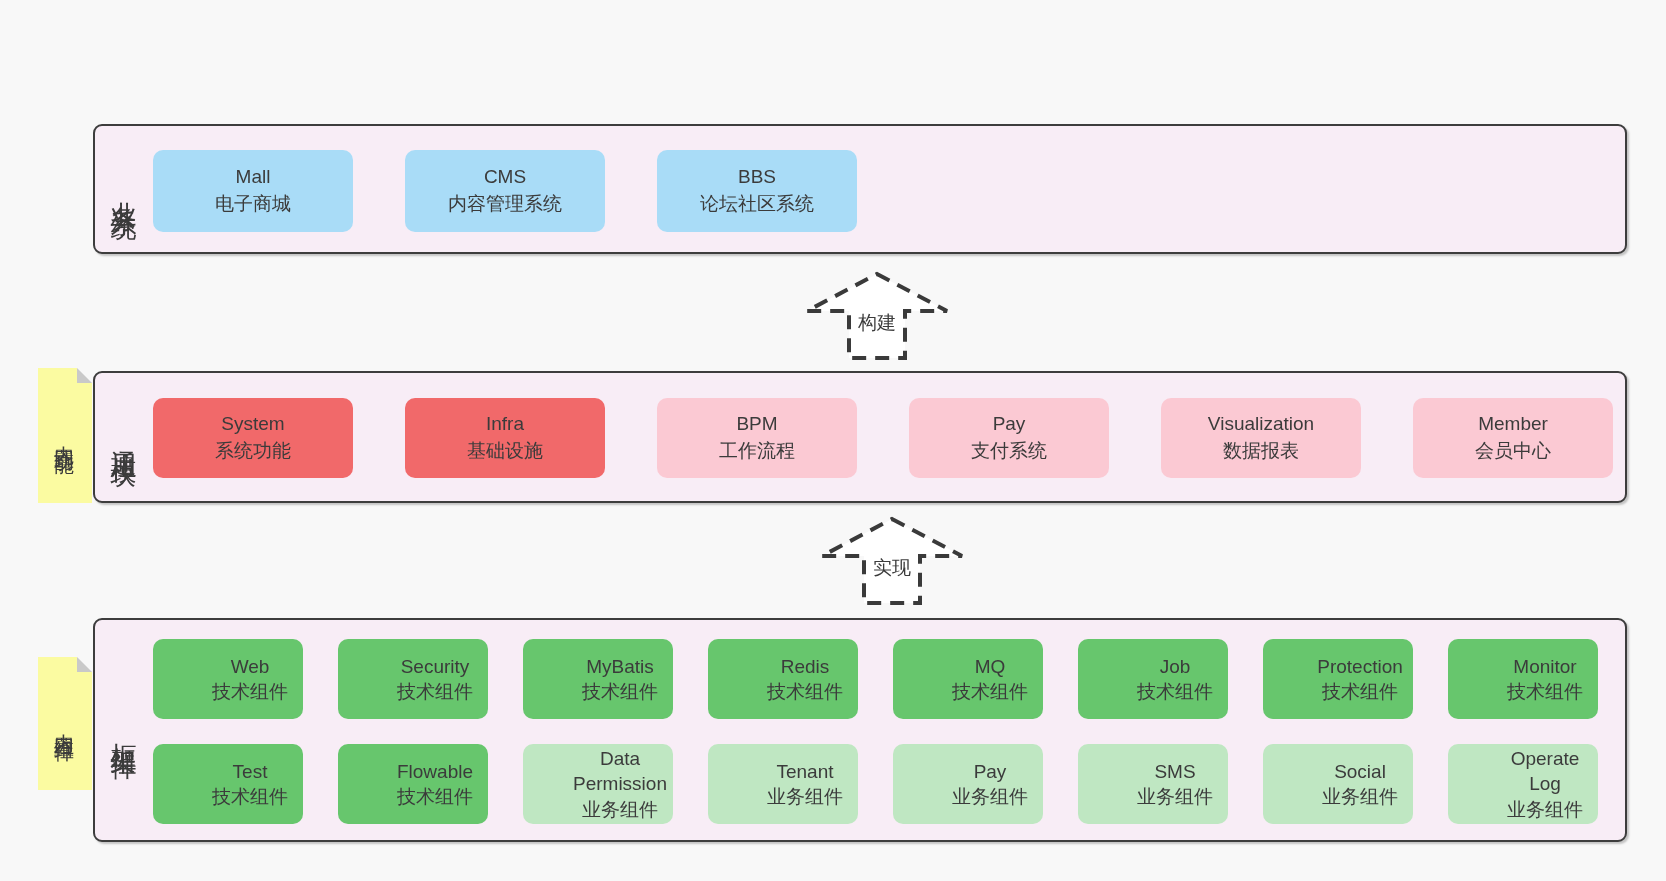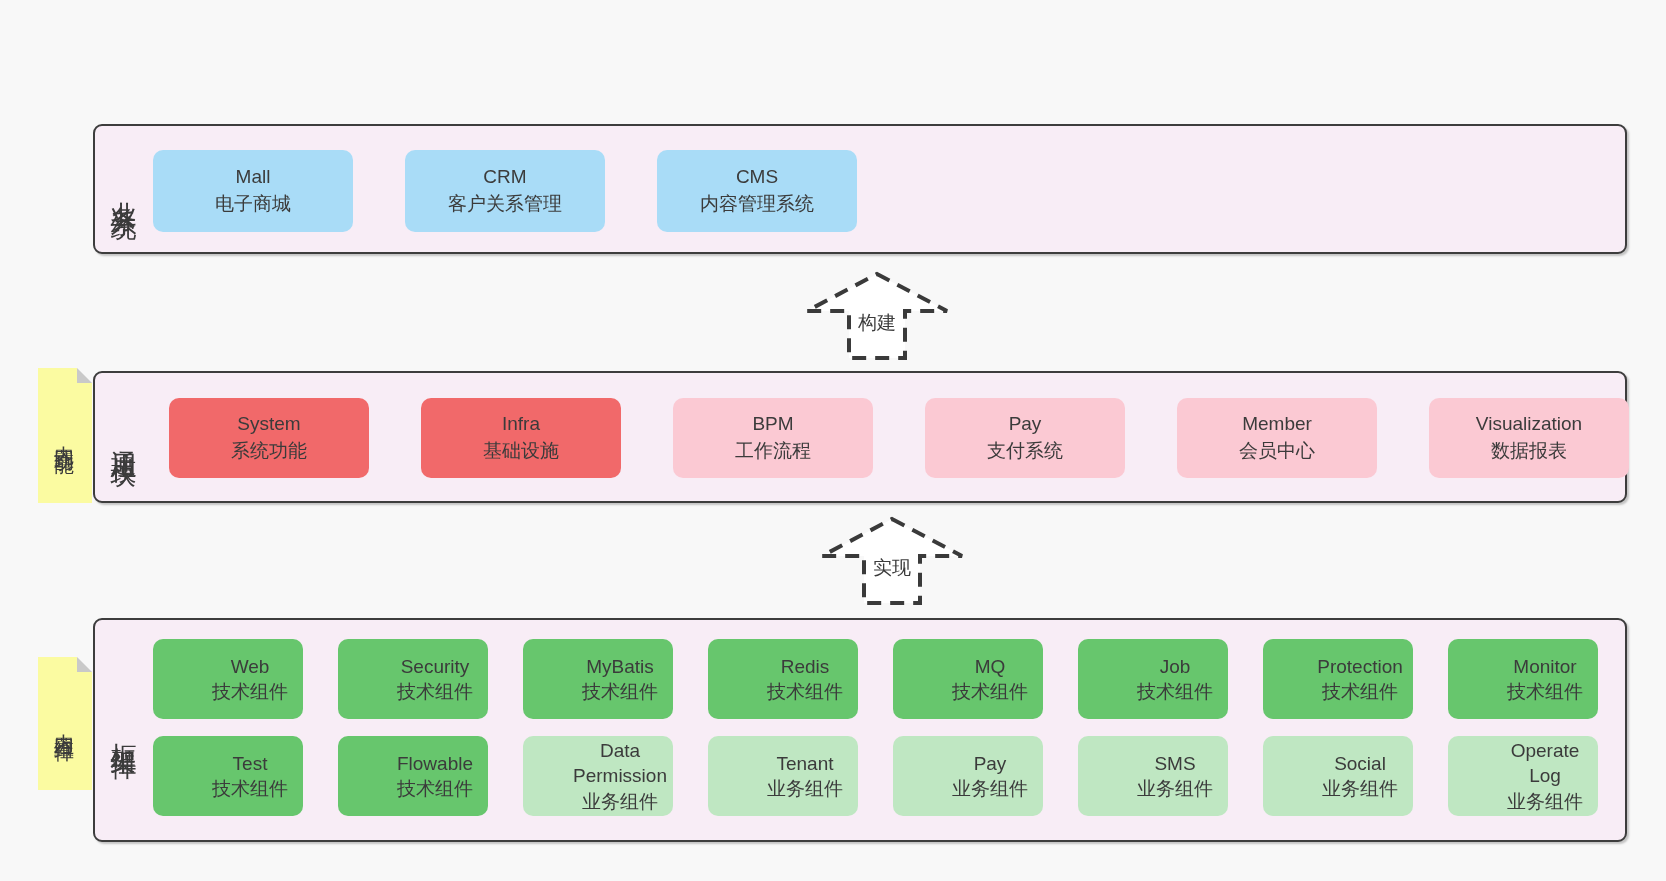--- a/index.html
+++ b/index.html
@@ -36,23 +36,23 @@
     left:12px;top:50%;
     transform:translateY(-50%);
     font-size:26px;
     color:var(--c-text,#3b3b3b);
   }
   .row{
     position:absolute;
     display:flex;
   }
   .layer-business .row {left:58px; top:24px; gap:52px;}
-  .layer-modules  .row {left:58px; top:25px; gap:52px;margin-left:16px;}
+  .layer-modules  .row {left:58px; top:25px; gap:52px;}
   .layer-components .row-1{left:58px; top:19px;  gap:35px;}
-  .layer-components .row-2{left:58px; top:116px; gap:35px;}
+  .layer-components .row-2{left:58px; top:124px; gap:35px;}
 
   .box{
     border-radius:10px;
     display:flex;flex-direction:column;
     justify-content:center;align-items:center;
     text-align:center;
     font-size:19px;line-height:1.4;
     color:var(--c-text,#3b3b3b);
     box-sizing:border-box;
     padding:2px 4px;
@@ -108,26 +108,26 @@
 
   <section class="layer layer-business">
     <div class="layer-label vtext">业务系统</div>
     <div class="row">
 
     <div class="box v-blue">
           <div>Mall</div>
           <div>电子商城</div>
         </div>
         <div class="box v-blue">
-          <div>CRM</div>
-          <div>客户关系管理</div>
-        </div>
-        <div class="box v-blue">
           <div>CMS</div>
           <div>内容管理系统</div>
+        </div>
+        <div class="box v-blue">
+          <div>BBS</div>
+          <div>论坛社区系统</div>
         </div>
       </div>
   </section>
 
   <svg class="arrow arrow-1" width="165" height="100" viewBox="0 0 165 100">
     <polygon class="arrow-shape" points="82,8 152,45 110,45 110,92 54,92 54,45 12,45"></polygon>
     <text class="arrow-label" x="82" y="63" text-anchor="middle">构建</text>
   </svg>
 
   <div class="sticky sticky-modules">
@@ -148,26 +148,26 @@
         </div>
         <div class="box v-pink">
           <div>BPM</div>
           <div>工作流程</div>
         </div>
         <div class="box v-pink">
           <div>Pay</div>
           <div>支付系统</div>
         </div>
         <div class="box v-pink">
+          <div>Visualization</div>
+          <div>数据报表</div>
+        </div>
+        <div class="box v-pink">
           <div>Member</div>
           <div>会员中心</div>
-        </div>
-        <div class="box v-pink">
-          <div>Visualization</div>
-          <div>数据报表</div>
         </div>
       </div>
   </section>
 
   <svg class="arrow arrow-2" width="165" height="100" viewBox="0 0 165 100">
     <polygon class="arrow-shape" points="82,8 152,45 110,45 110,92 54,92 54,45 12,45"></polygon>
     <text class="arrow-label" x="82" y="63" text-anchor="middle">实现</text>
   </svg>
 
   <div class="sticky sticky-components">

